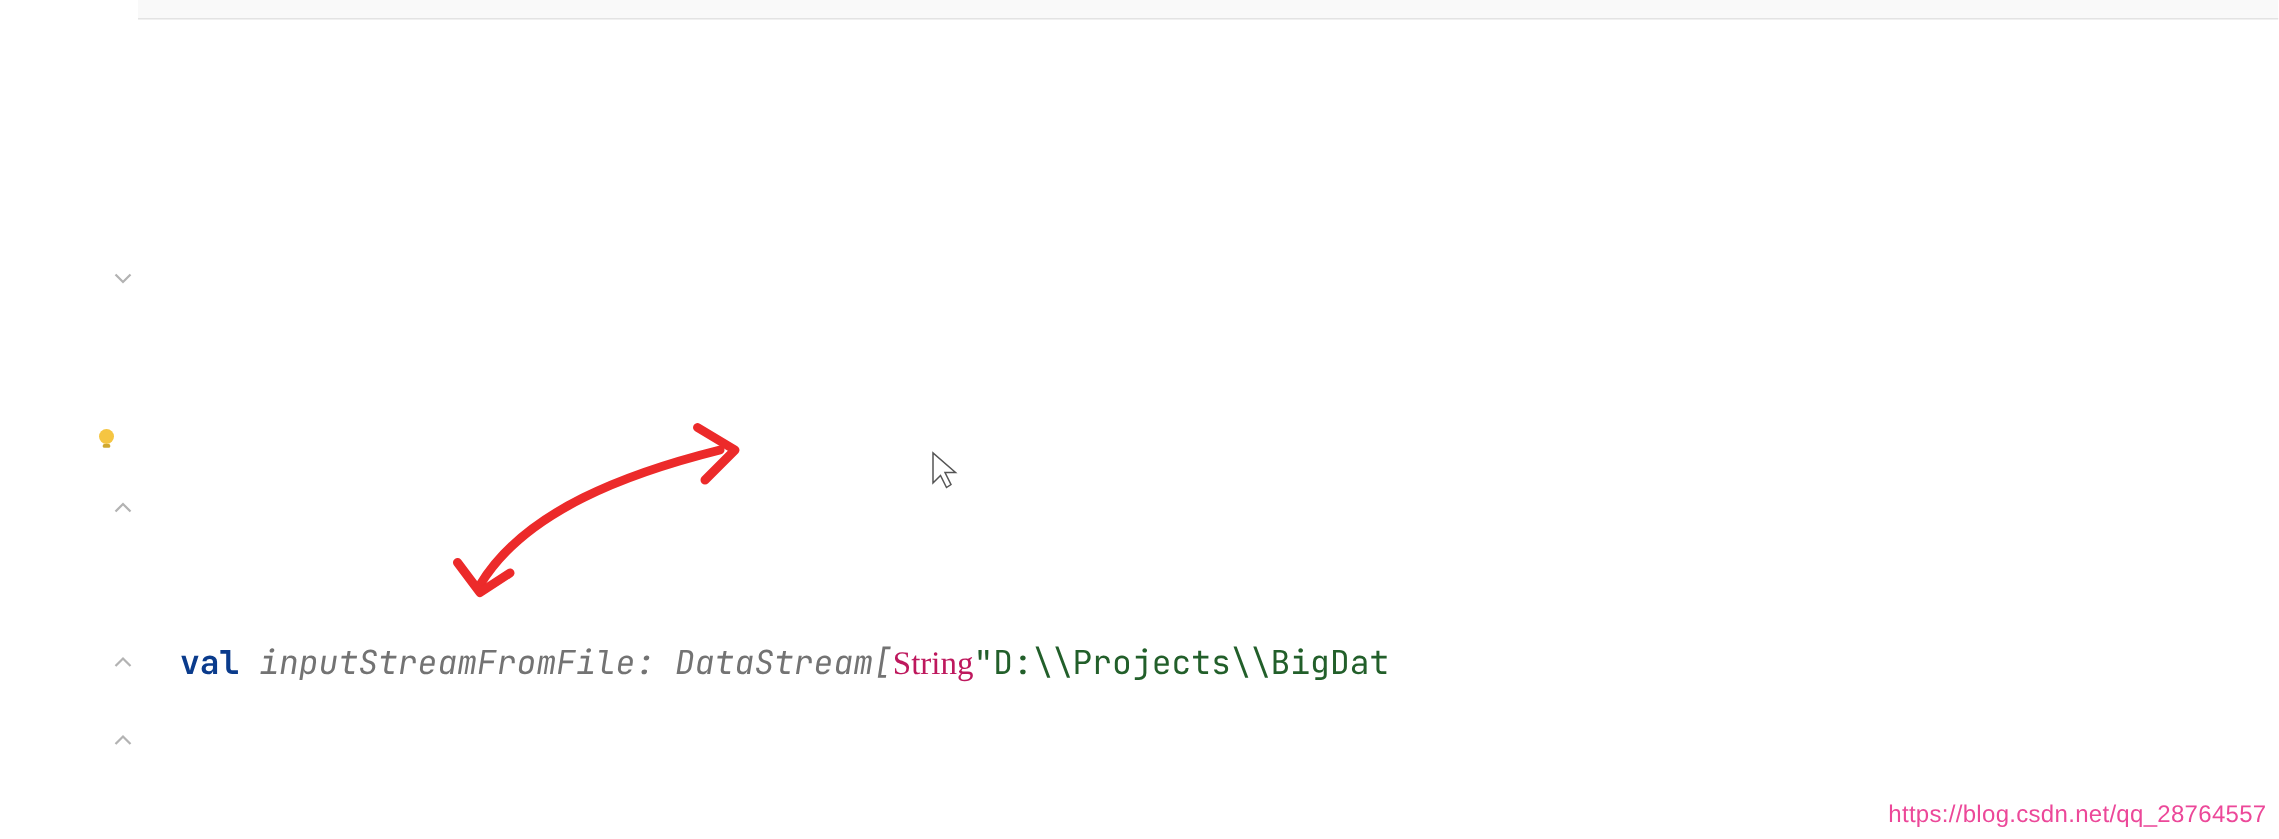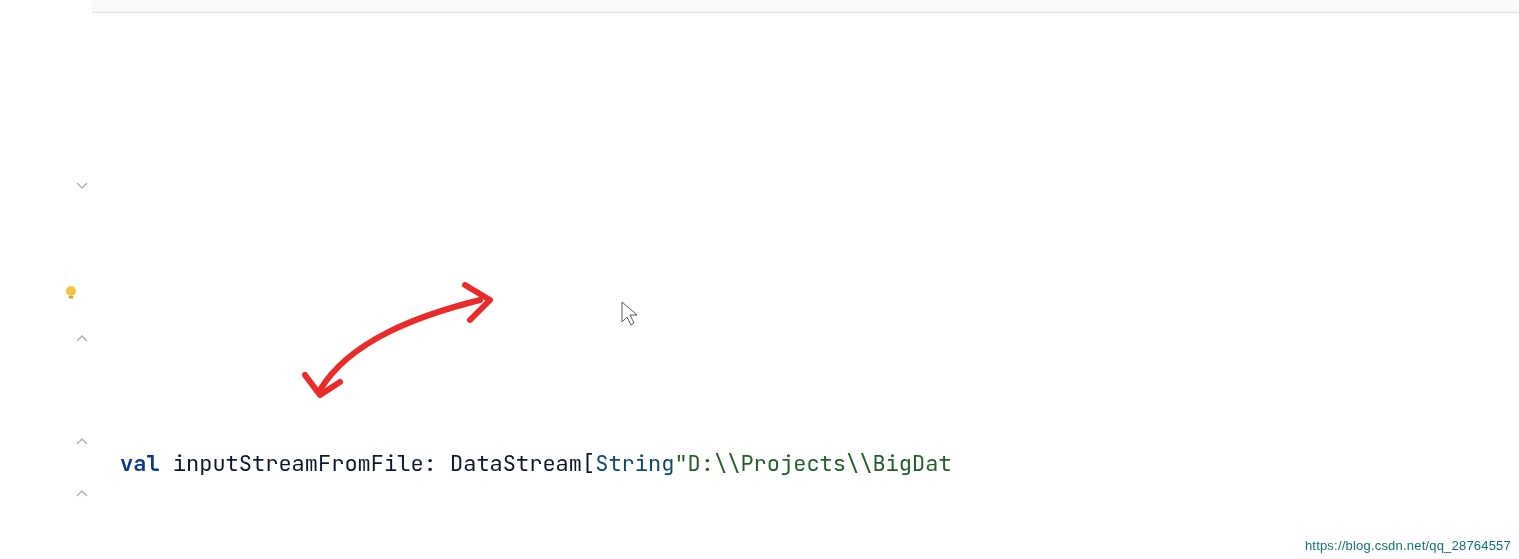--- a/index.html
+++ b/index.html
@@ -33,35 +33,34 @@
   }
   .fold-icon svg { display:block; }
   .bulb {
     position: absolute;
     left: 62px;
     width: 18px;
     height: 18px;
   }
   .code {
     flex: 1;
-    padding-top: 22px;
     position: relative;
     white-space: pre;
     line-height: 52px;
   }
   .line {
     height: 52px;
     display: flex;
     align-items: center;
     padding-left: 28px;
   }
   .kw { color: #0a3b8c; font-weight: 600; }
-  .type { color: #0c4a6e; }
+  .type { color: #be185d; font-family: Liberation Serif, serif; }
   .str { color: #225f2a; }
-  .plain { color: #0f172a; }
+  .plain { color: #737373; font-style: italic; }
   .top-strip {
     position:absolute;
     top:0; left:92px; right:0;
     height:13px;
     background:#f9f9f9;
     border-bottom:1px solid #e3e3e3;
   }
   .arrow-overlay {
     position: absolute;
     pointer-events: none;
@@ -80,22 +79,22 @@
     position: absolute;
     left: 620px;
     top: 300px;
     pointer-events: none;
   }
   .watermark {
     position: absolute;
     right: 8px;
     bottom: 6px;
     font-family: Arial, sans-serif;
-    font-size: 13px;
-    color: #0f766e;
+    font-size: 16px;
+    color: #ec4899;
     letter-spacing: 0.2px;
   }
 </style>
 </head>
 <body>
 
 <div class="editor-area">
   <div class="top-strip"></div>
   <div class="gutter">
 

